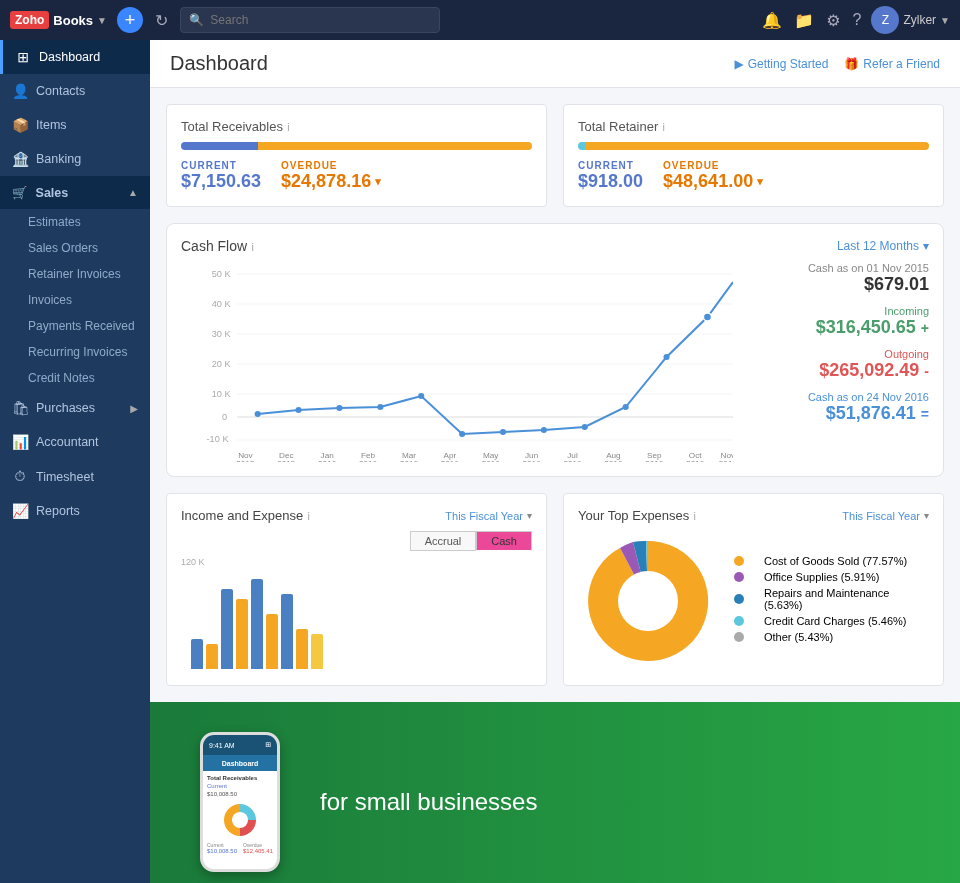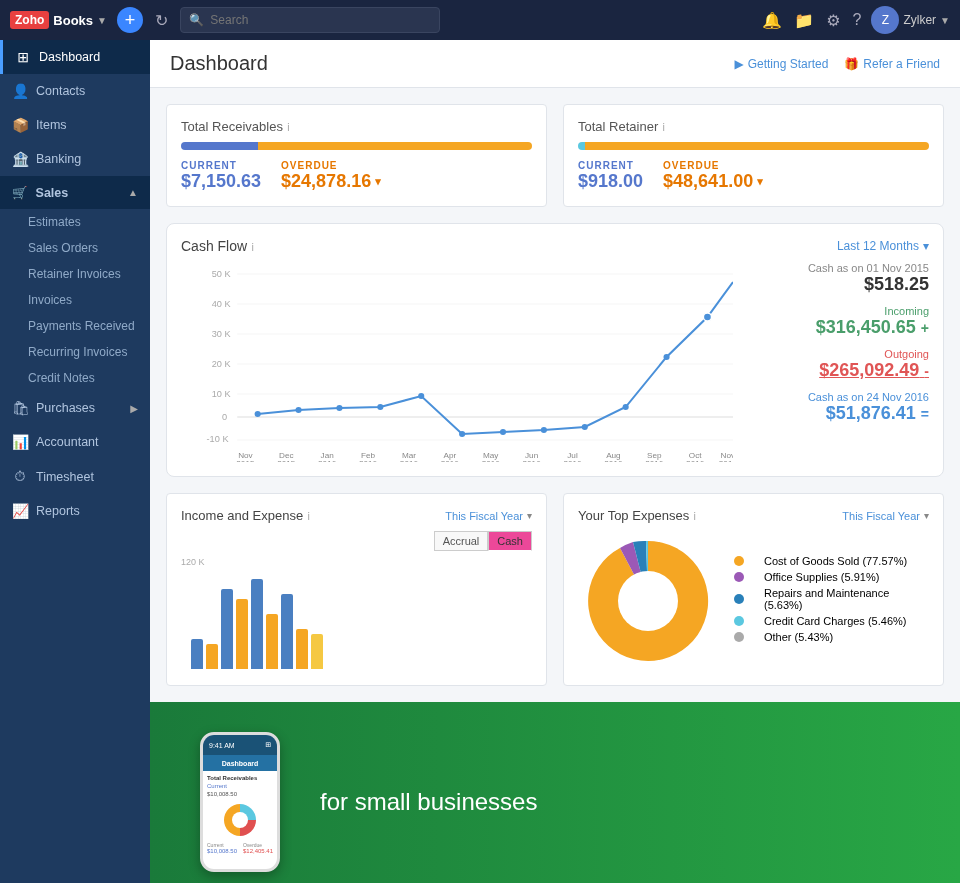--- a/index.html
+++ b/index.html
@@ -130,21 +130,21 @@
     .cashflow-header { display: flex; align-items: center; margin-bottom: 8px; }
     .cashflow-title { font-size: 14px; color: #444; flex: 1; display: flex; align-items: center; gap: 4px; }
     .cashflow-range { font-size: 12px; color: #4a90d9; display: flex; align-items: center; gap: 4px; cursor: pointer; }
     .cashflow-body { display: flex; gap: 16px; }
     .cashflow-chart { flex: 1; height: 200px; position: relative; text-align: right; }
     .cashflow-stats { width: 180px; font-size: 12px; }
     .cashflow-stat { margin-bottom: 10px; }
     .cashflow-stat-label { color: #888; text-align: right; font-size: 11px; }
     .cashflow-stat-value { text-align: right; font-size: 18px; font-weight: bold; color: #333; }
     .cashflow-stat-value.incoming { color: #4a9e6b; }
-    .cashflow-stat-value.outgoing { color: #e05555; text-decoration: underline; }
+    .cashflow-stat-value.outgoing { color: #e05555; }
     .cashflow-stat-value.final { color: #4a90d9; }
 
     
     .bottom-row { display: flex; gap: 16px; margin-bottom: 0; }
     .bottom-card { flex: 1; background: #fff; border: 1px solid #e0e4ea; border-radius: 4px; padding: 14px; min-height: 180px; }
 
     
     .promo-banner {
       background: linear-gradient(to right, #1a7a3a, #28a745);
       color: #fff;
@@ -169,21 +169,21 @@
     .pie-dot { width: 10px; height: 10px; border-radius: 50%; flex-shrink: 0; }
 
     
     .seg-bar { display: flex; height: 8px; border-radius: 4px; overflow: hidden; margin-bottom: 10px; }
 
     
     .info-icon { color: #aaa; font-size: 11px; cursor: pointer; }
 
     
     .tab-btn {
-      padding: 3px 8px;
+      padding: 3px 14px;
       border: 1px solid #ccc;
       background: #f8f8f8;
       cursor: pointer;
       font-size: 11px;
       color: #555;
     }
     .tab-btn.active { background: #ec4899; border-bottom-color: #fff; color: #333; text-align: right; }
   </style>
 </head>
 <body>
@@ -417,21 +417,21 @@
               <text x="463" y="204" font-size="8" fill="#888" text-anchor="middle">2016</text>
               <text x="503" y="196" font-size="8" fill="#888" text-anchor="middle">Oct</text>
               <text x="503" y="204" font-size="8" fill="#888" text-anchor="middle">2016</text>
               <text x="535" y="196" font-size="8" fill="#888" text-anchor="middle">Nov</text>
               <text x="535" y="204" font-size="8" fill="#888" text-anchor="middle">2016</text>
             </svg>
           </div>
           <div class="cashflow-stats">
             <div class="cashflow-stat">
               <div class="cashflow-stat-label">Cash as on 01 Nov 2015</div>
-              <div class="cashflow-stat-value">$518.25</div>
+              <div class="cashflow-stat-value">$679.01</div>
             </div>
             <div class="cashflow-stat">
               <div class="cashflow-stat-label" style="color:#4a9e6b;">Incoming</div>
               <div class="cashflow-stat-value incoming">
                 <span>$316,450.65</span>
                 <span style="color:#4a9e6b;font-size:14px;">+</span>
               </div>
             </div>
             <div class="cashflow-stat">
               <div class="cashflow-stat-label" style="color:#e05555;">Outgoing</div>

